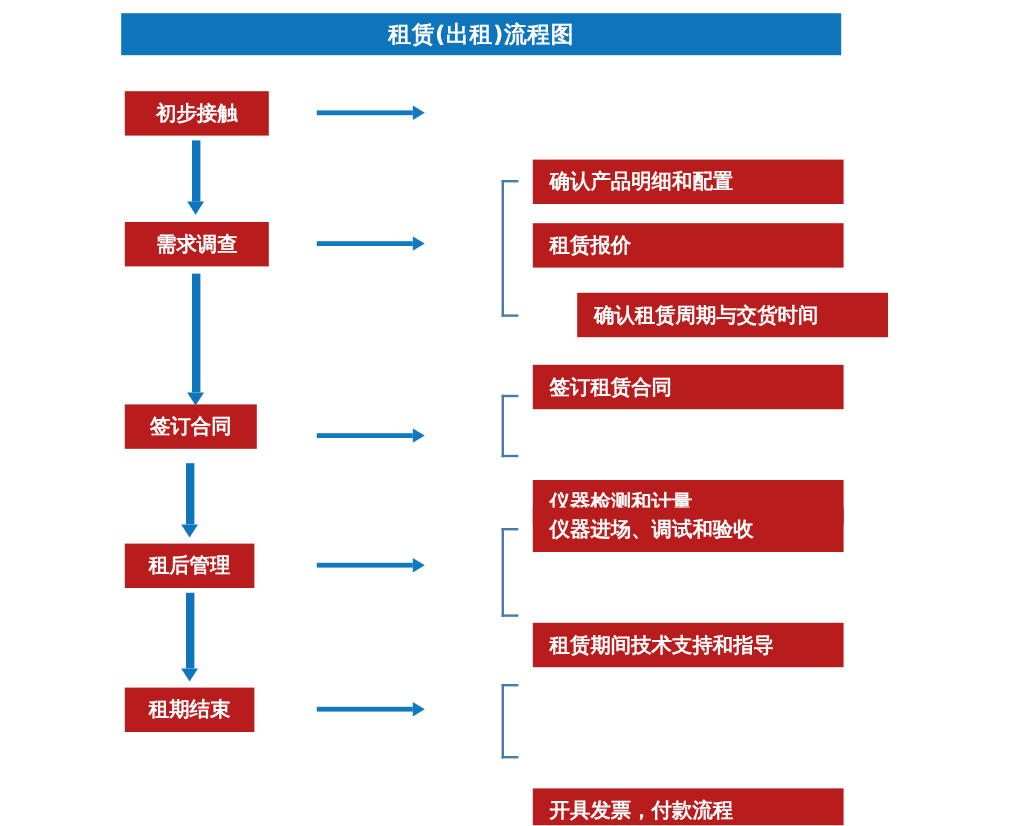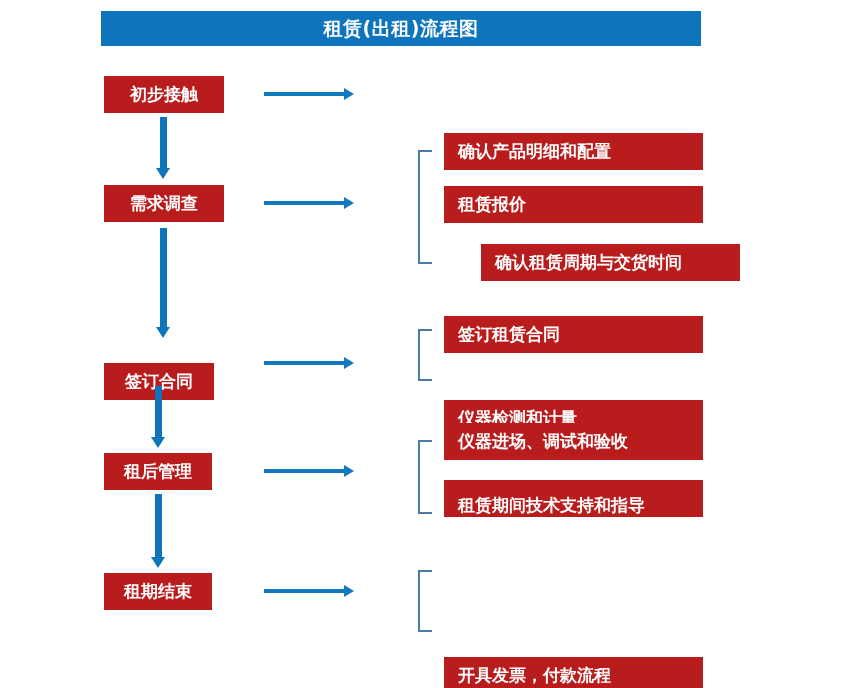--- a/index.html
+++ b/index.html
@@ -122,21 +122,21 @@
   <div class="title-bar">租赁(出租)流程图</div>
 
   <div class="node stage" style="left:104px; top:76px; width:120px;">
     <span>初步接触</span>
   </div>
 
   <div class="node stage" style="left:104px; top:185px; width:120px;">
     <span>需求调查</span>
   </div>
 
-  <div class="node stage" style="left:104px; top:363px; width:110px;">
+  <div class="node stage" style="left:104px; top:337px; width:110px;">
     <span>签订合同</span>
   </div>
 
   <div class="node stage" style="left:104px; top:453px; width:108px;">
     <span>租后管理</span>
   </div>
 
   <div class="node stage" style="left:104px; top:573px; width:108px;">
     <span>租期结束</span>
   </div>
@@ -200,33 +200,33 @@
   </div>
 
   <div class="node detail" style="left:444px; top:186px; width:259px;">
     <span>租赁报价</span>
   </div>
 
   <div class="node detail" style="left:444px; top:244px; width:259px;margin-left:37px;">
     <span>确认租赁周期与交货时间</span>
   </div>
 
-  <div class="node detail" style="left:444px; top:316px; width:259px;">
+  <div class="node detail" style="left:444px; top:304px; width:259px;">
     <span>签订租赁合同</span>
   </div>
 
   <div class="node detail" style="left:444px; top:364px; width:259px;margin-top:36px;">
     <span>仪器检测和计量</span>
   </div>
 
   <div class="node detail" style="left:444px; top:423px; width:259px;">
     <span>仪器进场、调试和验收</span>
   </div>
 
-  <div class="node detail" style="left:444px; top:480px; width:259px;align-items:flex-end;">
+  <div class="node detail" style="left:444px; top:519px; width:259px;">
     <span>租赁期间技术支持和指导</span>
   </div>
 
 
   <div class="node detail" style="left:444px; top:613px; width:259px;margin-top:44px;">
     <span>开具发票，付款流程</span>
   </div>
 
 </div>
 

